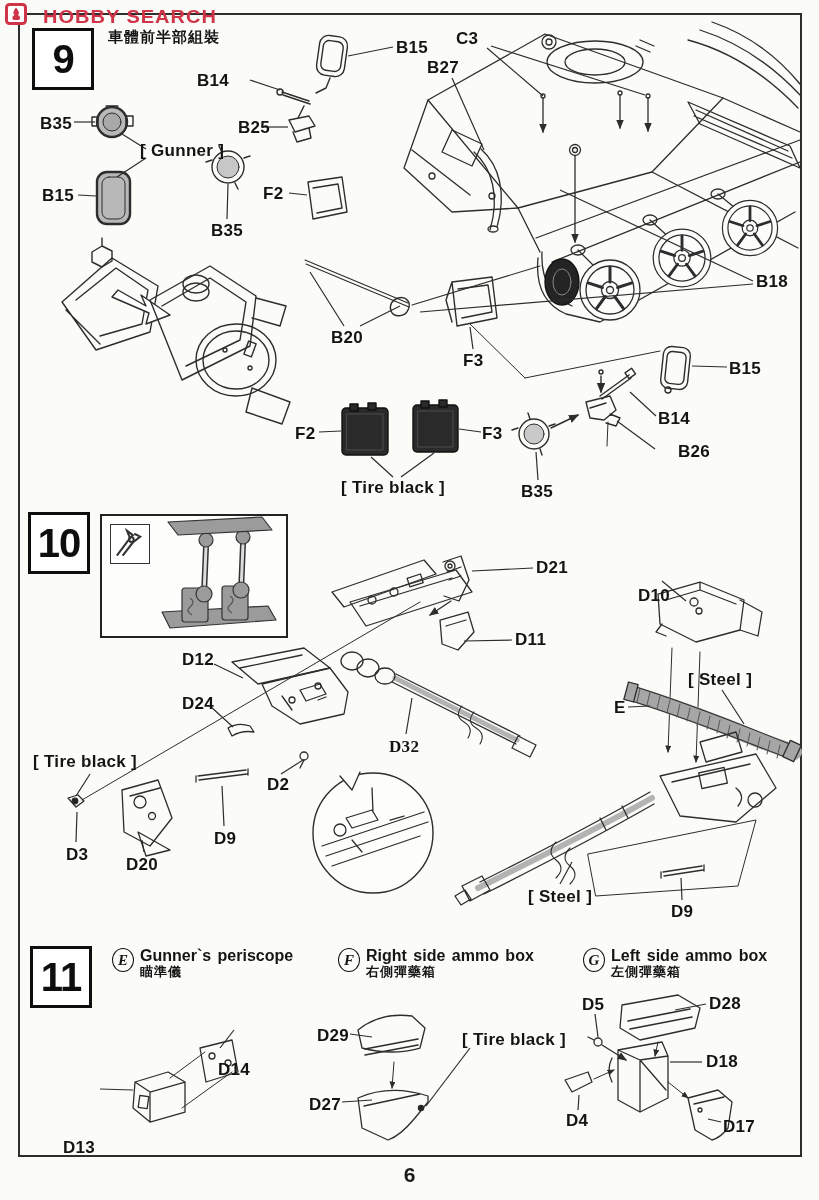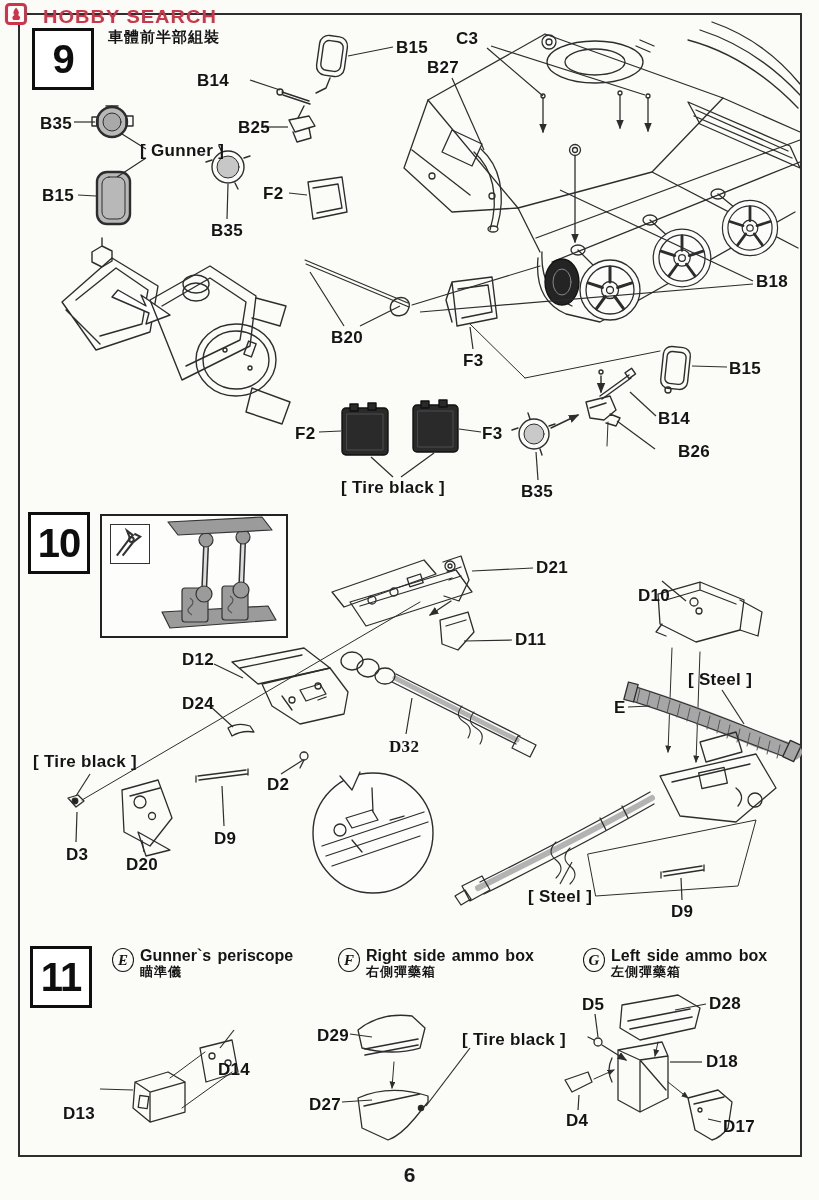--- a/index.html
+++ b/index.html
@@ -464,17 +464,17 @@
     <span class="callout" style="left: 66px; top: 845px;">D3</span>
     <span class="callout" style="left: 126px; top: 855px;">D20</span>
     <span class="callout" style="left: 528px; top: 887px;">[ Steel ]</span>
     <span class="callout" style="left: 671px; top: 902px;">D9</span>
     <span class="callout" style="left: 218px; top: 1012px; margin-top: 48px;">D14</span>
     <span class="callout" style="left: 582px; top: 995px;">D5</span>
     <span class="callout" style="left: 709px; top: 994px;">D28</span>
     <span class="callout" style="left: 317px; top: 1026px;">D29</span>
     <span class="callout" style="left: 462px; top: 1030px;">[ Tire black ]</span>
     <span class="callout" style="left: 706px; top: 1052px;">D18</span>
-    <span class="callout" style="left: 63px; top: 1104px;">D13</span>
+    <span class="callout" style="left: 63px; top: 1138px;">D13</span>
     <span class="callout" style="left: 309px; top: 1095px;">D27</span>
     <span class="callout" style="left: 566px; top: 1111px;">D4</span>
     <span class="callout" style="left: 723px; top: 1117px;">D17</span>
   </div>
 
 </body></html>

